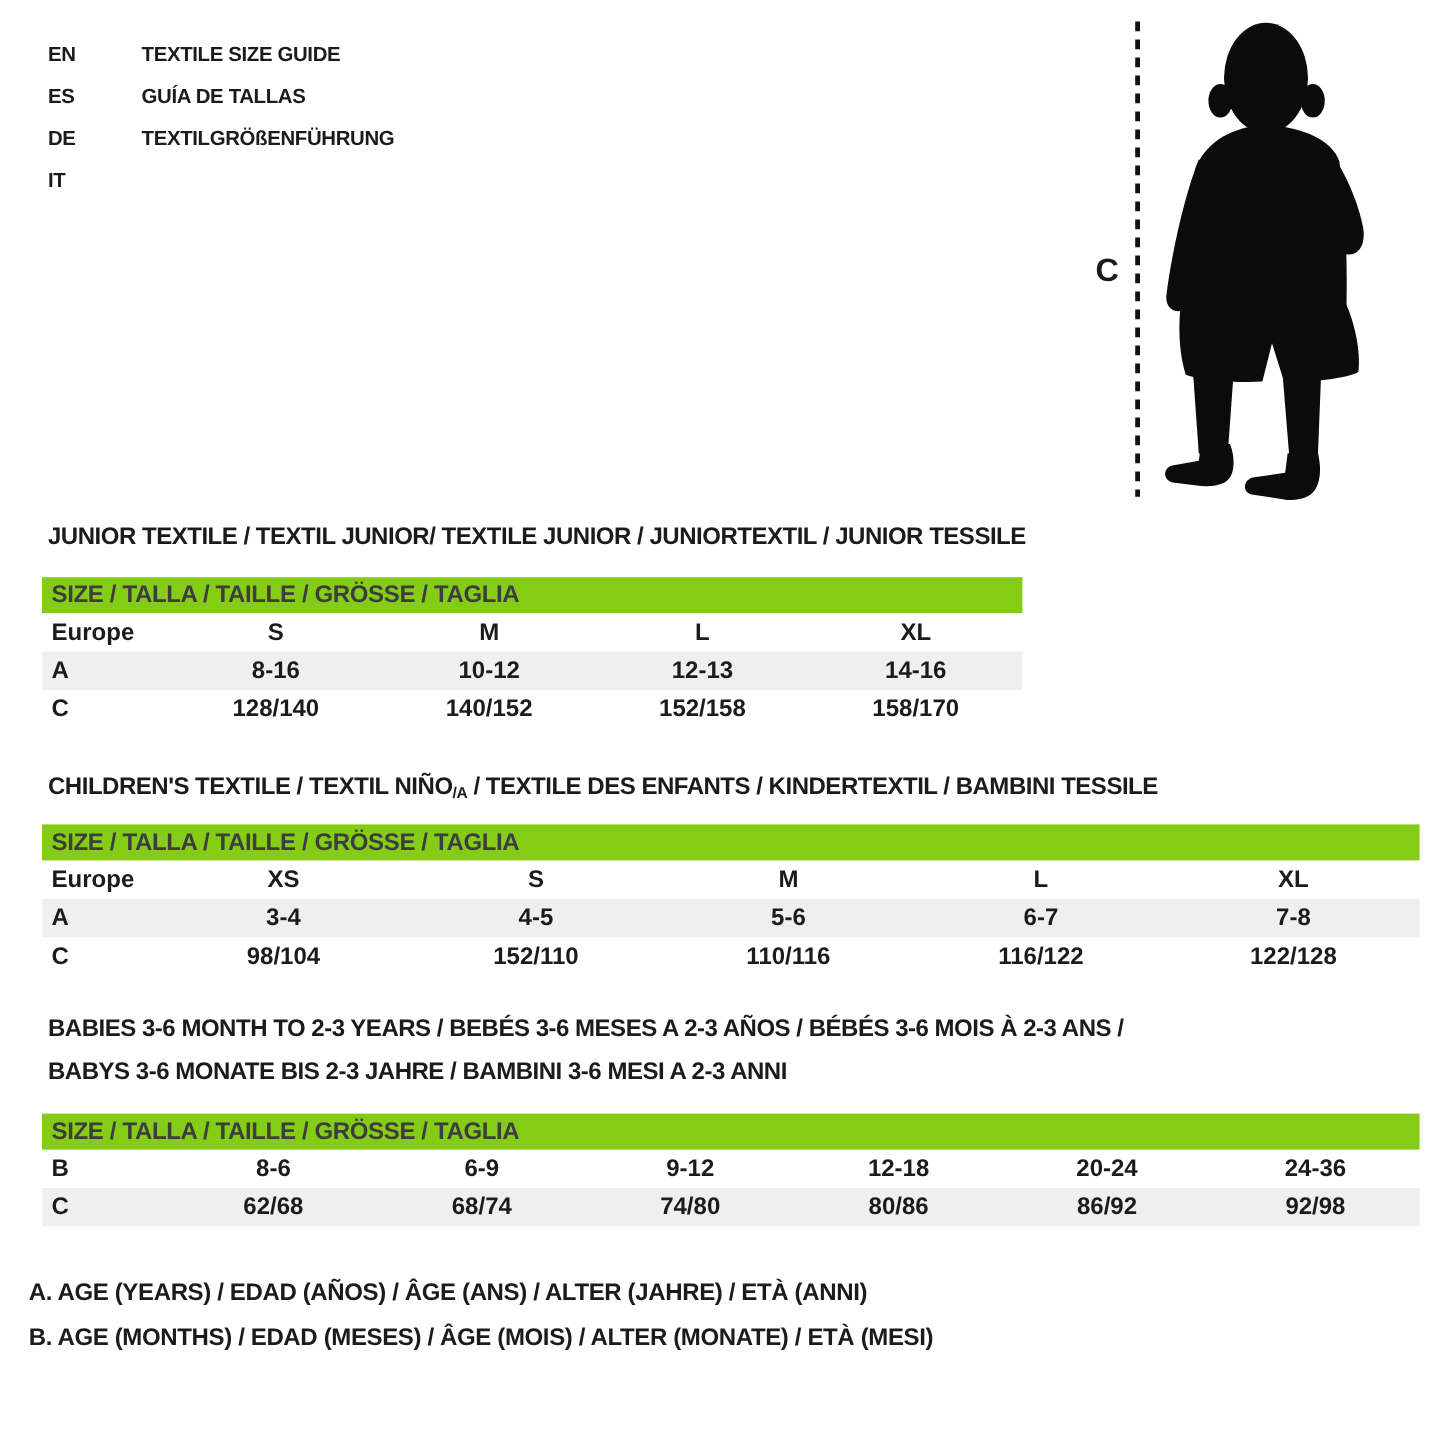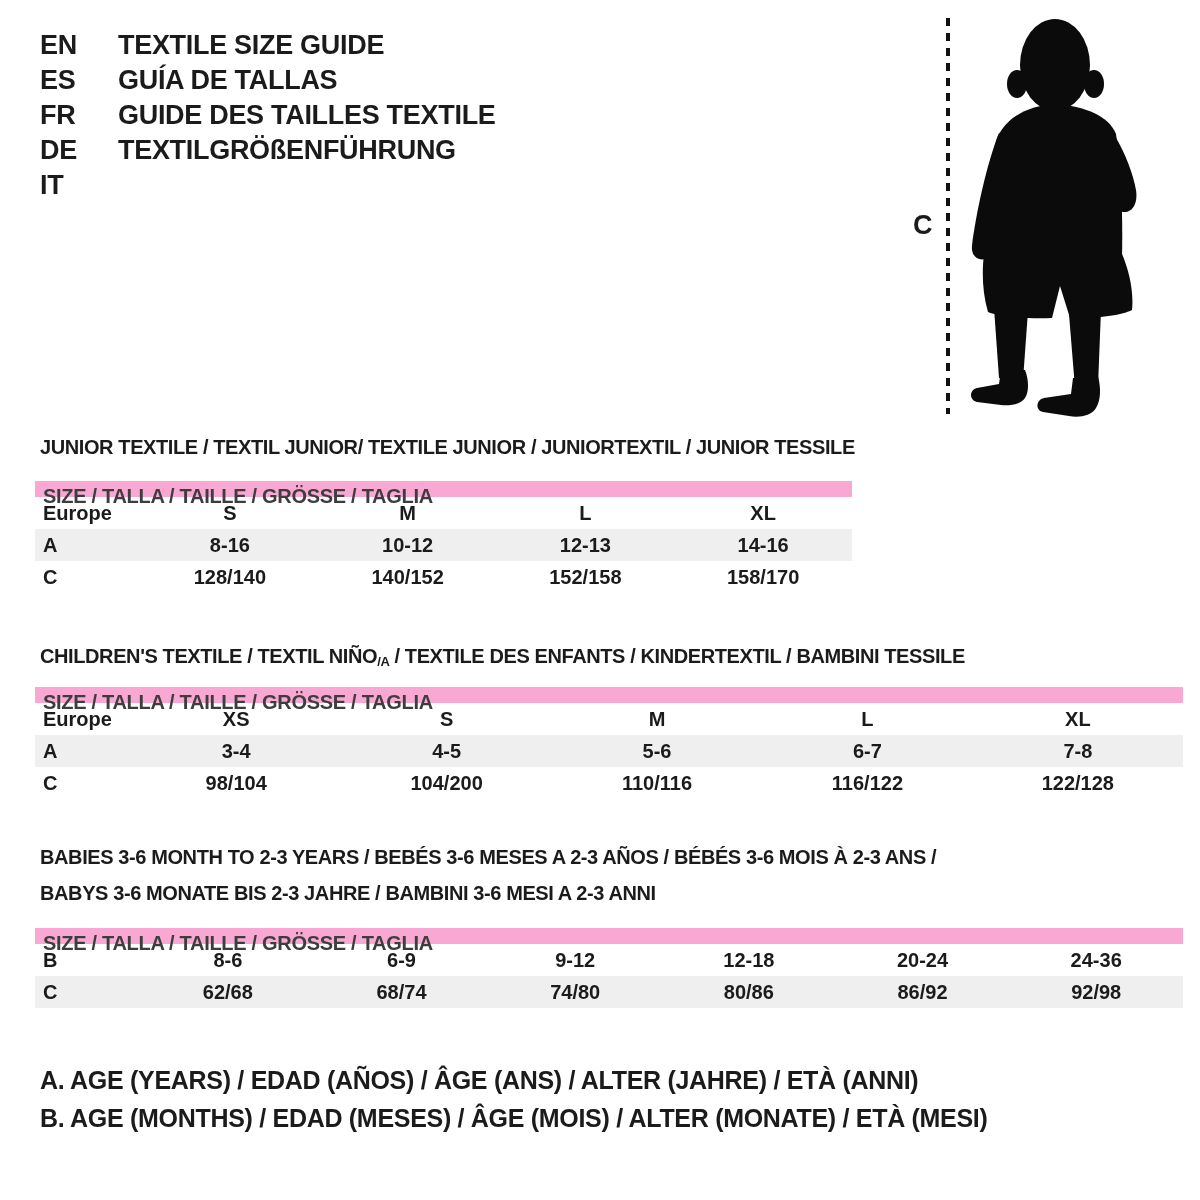--- a/index.html
+++ b/index.html
@@ -3,63 +3,59 @@
 <meta charset="utf-8">
 <style>
   html,body{margin:0;padding:0;background:#fff;}
   .page{
     position:relative;width:1200px;height:1200px;background:#ffffff;overflow:hidden;
     font-family:"Liberation Sans","DejaVu Sans",sans-serif;
     font-weight:700;color:#1b1b1b;font-stretch:condensed;
   }
   
   .languages{position:absolute;left:40px;top:28px;}
-  .lang-row{display:flex;height:35px;align-items:center;font-size:27px;letter-spacing:-0.3px;}
+  .lang-row{display:flex;height:35px;align-items:center;font-size:17px;letter-spacing:-0.3px;}
   .lang-code{width:78px;}
   
   .dash-line{position:absolute;left:944px;top:16px;}
   .c-label{position:absolute;left:913px;top:210px;font-size:27px;}
   .baby{position:absolute;left:963px;top:18px;}
   
   .sec-title{position:absolute;left:40px;font-size:20px;letter-spacing:-0.4px;white-space:nowrap;}
   .subsize{font-size:13px;vertical-align:-3px;}
   
   .size-table{position:absolute;left:35px;font-size:20px;}
   .tbar{
-    height:16px;line-height:30px;background:#f9a8d4;color:#3d3d3d;
+    height:30px;line-height:30px;background:#84cc16;color:#3d3d3d;
     padding-left:8px;letter-spacing:-0.3px;
   }
   .trow{display:flex;height:32px;align-items:center;}
   .trow.shaded{background:#efefef;}
   .tlabel{padding-left:8px;box-sizing:border-box;}
   .tcell{flex:1;text-align:center;}
   .w-junior{width:817px;}  .w-junior .tlabel{width:106px;}
   .w-wide{width:1148px;}
   .lbl-children{width:96px;}
   .lbl-babies{width:106px;}
   
-  .legend-line{position:absolute;left:40px;font-size:25px;letter-spacing:-0.3px;white-space:nowrap;}
+  .legend-line{position:absolute;left:24px;font-size:20px;letter-spacing:-0.3px;white-space:nowrap;}
 </style>
 </head>
 <body>
 
 <div class="page">
 
   <div class="languages">
     <div class="lang-row">
       <span class="lang-code">EN</span>
       <span class="lang-title">TEXTILE SIZE GUIDE</span>
     </div>
     <div class="lang-row">
       <span class="lang-code">ES</span>
       <span class="lang-title">GUÍA DE TALLAS</span>
-    </div>
-    <div class="lang-row">
-      <span class="lang-code">FR</span>
-      <span class="lang-title">GUIDE DES TAILLES TEXTILE</span>
     </div>
     <div class="lang-row">
       <span class="lang-code">DE</span>
       <span class="lang-title">TEXTILGRÖßENFÜHRUNG</span>
     </div>
     <div class="lang-row">
       <span class="lang-code">IT</span>
     </div>
   </div>
 
@@ -124,21 +120,21 @@
       <span class="tlabel lbl-children">A</span>
       <span class="tcell">3-4</span>
       <span class="tcell">4-5</span>
       <span class="tcell">5-6</span>
       <span class="tcell">6-7</span>
       <span class="tcell">7-8</span>
     </div>
     <div class="trow">
       <span class="tlabel lbl-children">C</span>
       <span class="tcell">98/104</span>
-      <span class="tcell">104/200</span>
+      <span class="tcell">152/110</span>
       <span class="tcell">110/116</span>
       <span class="tcell">116/122</span>
       <span class="tcell">122/128</span>
     </div>
   </div>
 
   <div class="sec-title" style="top:846px;">BABIES 3-6 MONTH TO 2-3 YEARS / BEBÉS 3-6 MESES A 2-3 AÑOS / BÉBÉS 3-6 MOIS À 2-3 ANS /</div>
   <div class="sec-title" style="top:882px;">BABYS 3-6 MONATE BIS 2-3 JAHRE / BAMBINI 3-6 MESI A 2-3 ANNI</div>
   <div class="size-table w-wide" style="top:928px;">
     <div class="tbar">SIZE / TALLA / TAILLE / GRÖSSE / TAGLIA</div>

